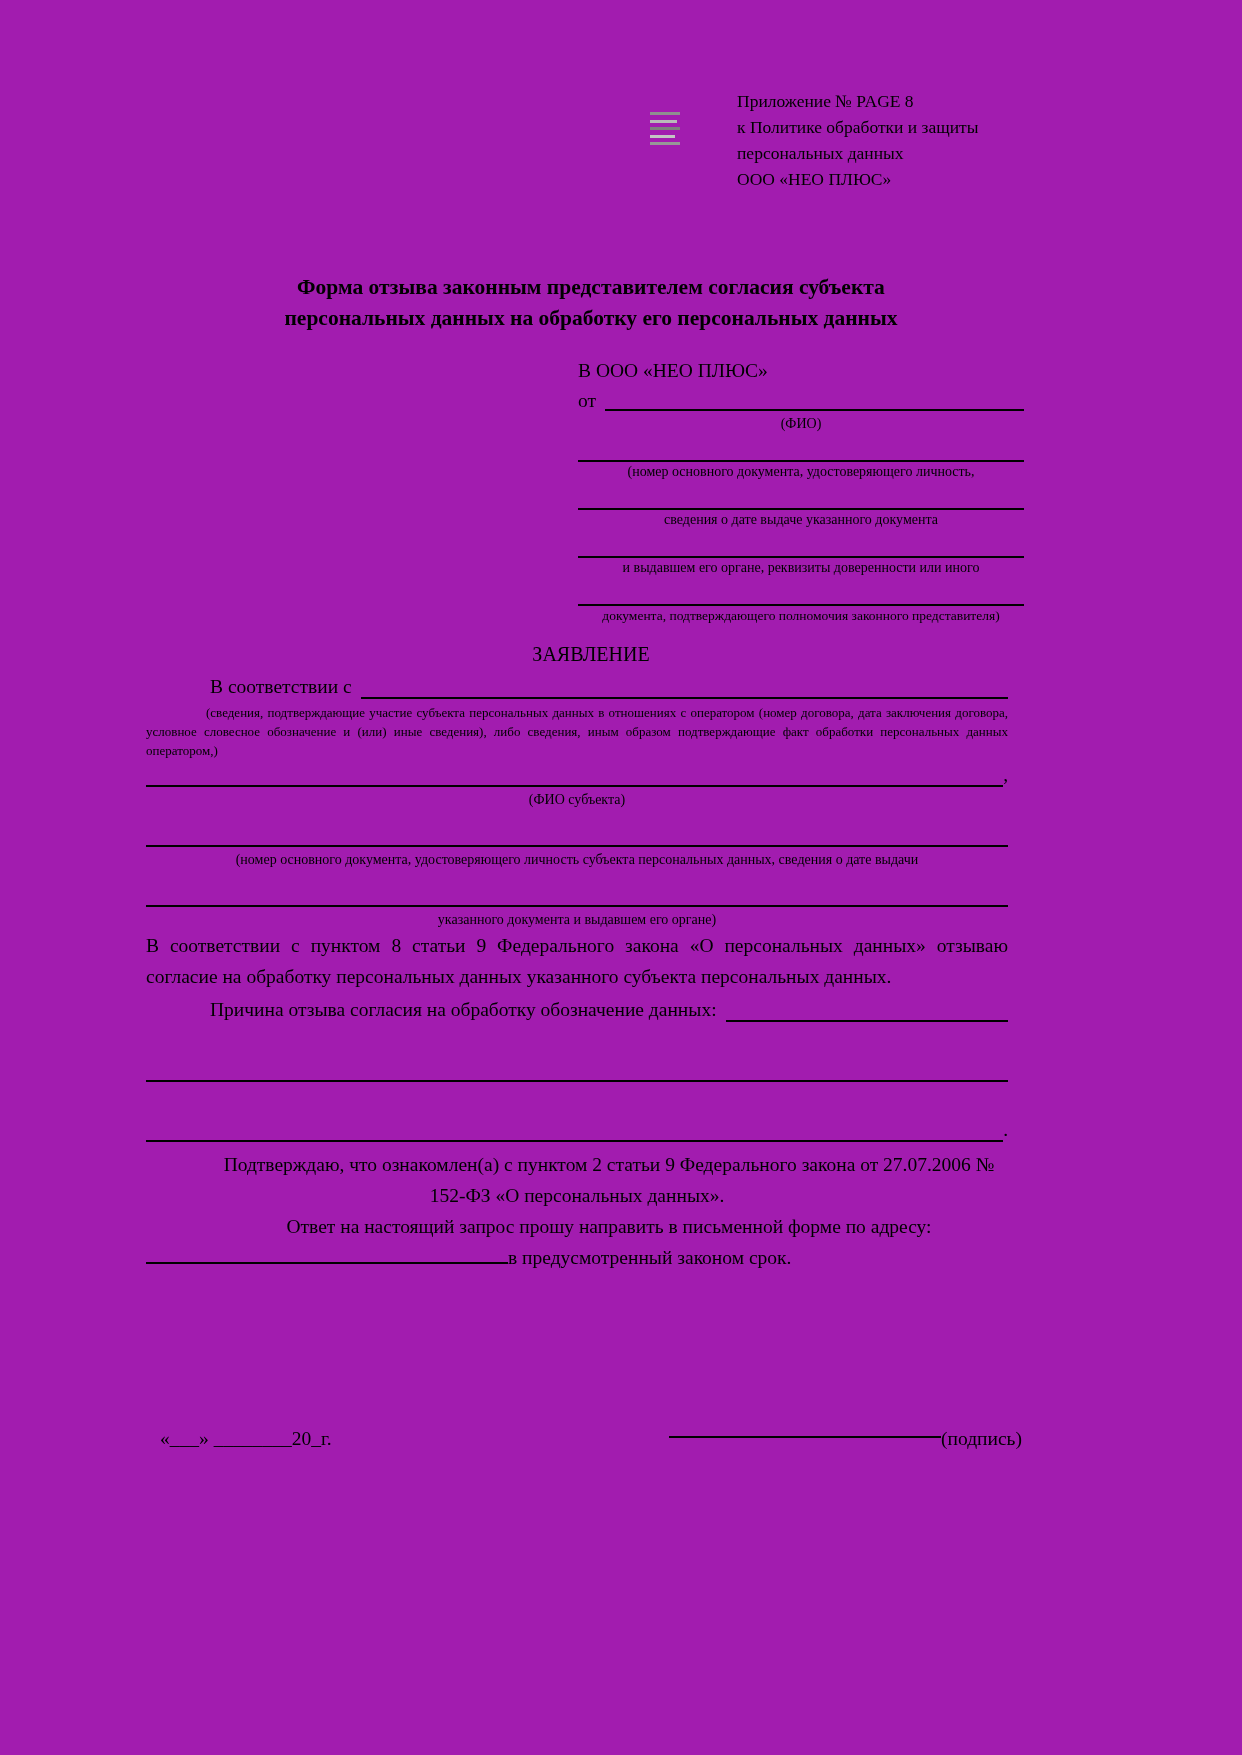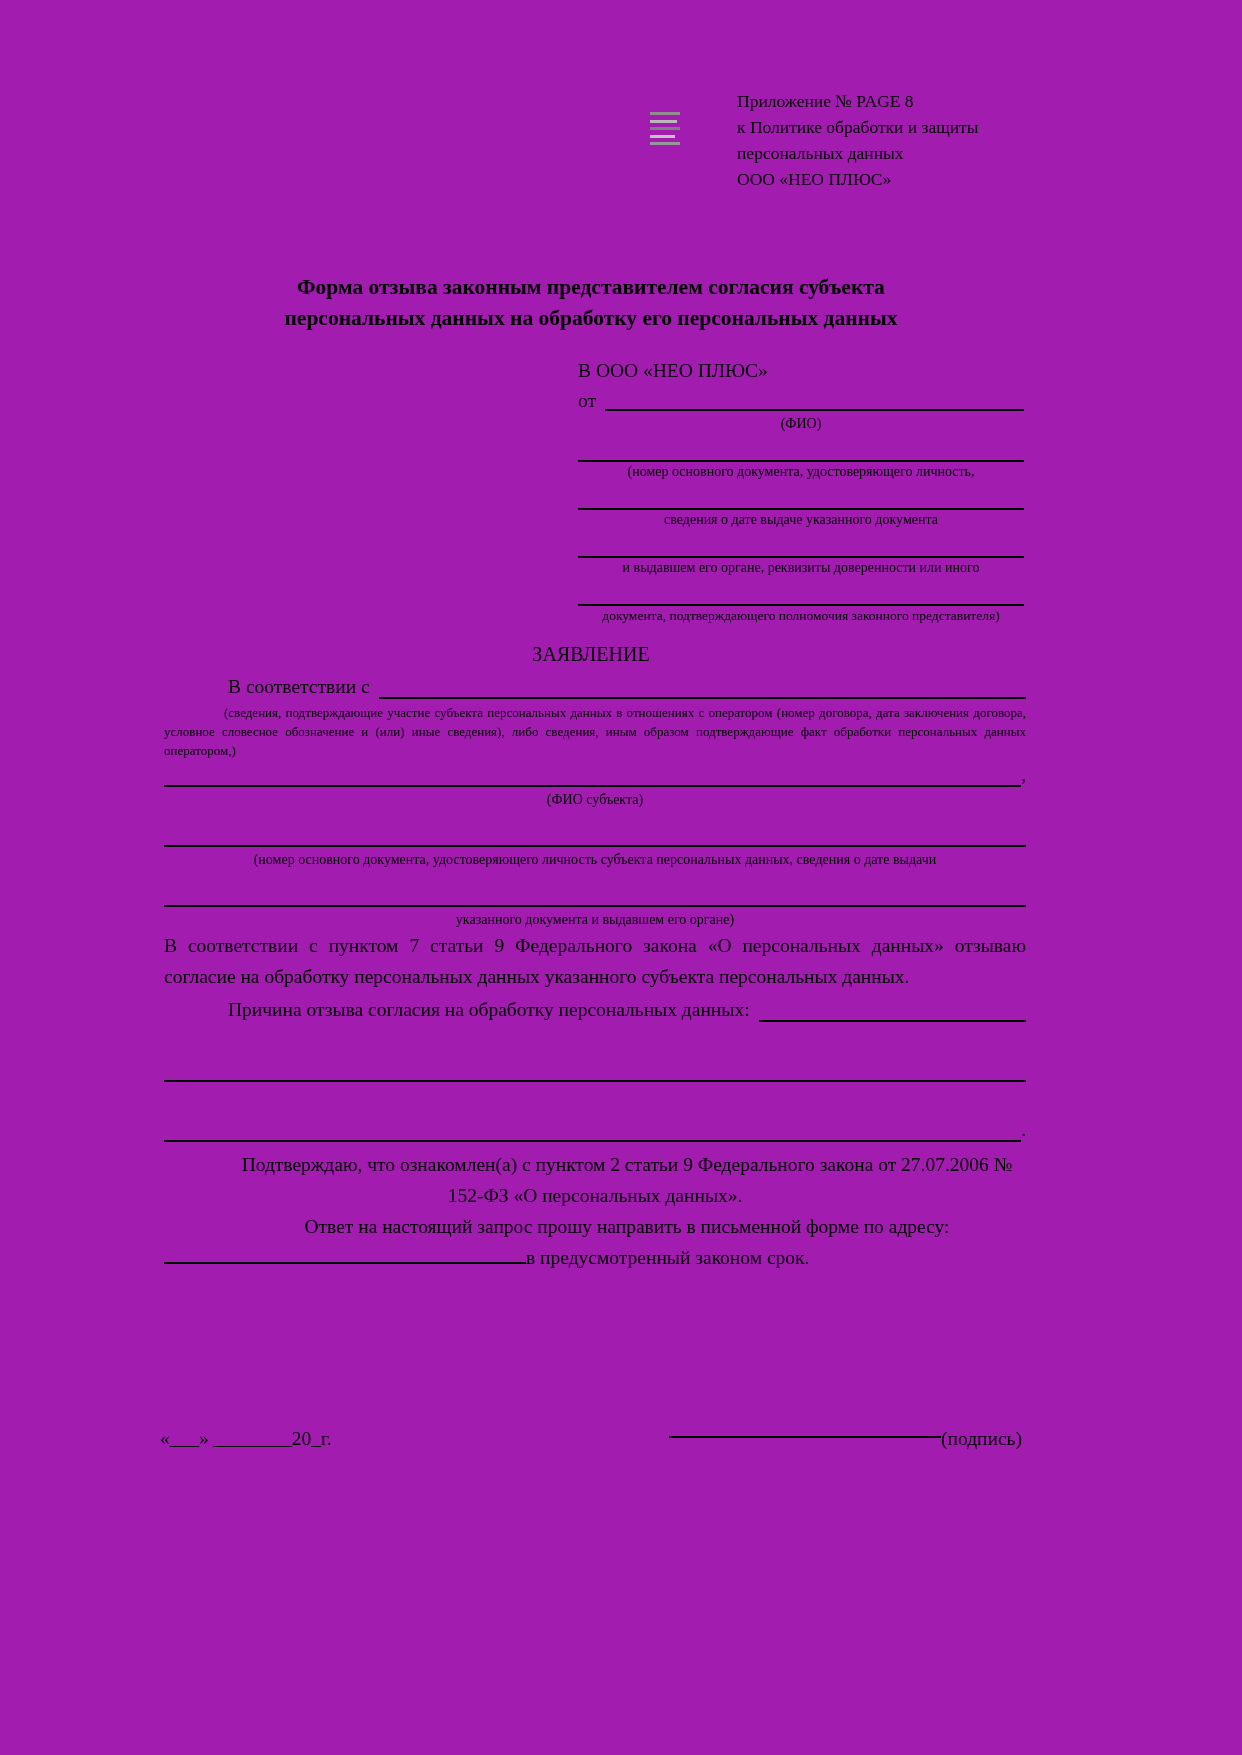--- a/index.html
+++ b/index.html
@@ -34,21 +34,21 @@
   .to-line { margin-bottom: 2px; }
   .from-row { display: flex; height: 28px; }
   .from-row .from-label { white-space: nowrap; align-self: flex-end; }
   .uline { flex: 1; border-bottom: 2px solid #000; align-self: flex-end; margin: 0 0 3px 9px; }
   .cap { font-size: 14px; line-height: 20px; text-align: center; }
   .cap-sm { font-size: 13.5px; }
   .fld { height: 26px; border-bottom: 2px solid #000; }
 
   .zayav { left: 160px; top: 640px; width: 862px; text-align: center; font-size: 20px; line-height: 28px; }
 
-  .body { left: 164px; top: 671px; width: 862px; font-size: 19.5px; line-height: 31px; }
+  .body { left: 146px; top: 671px; width: 862px; font-size: 19.5px; line-height: 31px; }
   .intro-row { display: flex; height: 31px; padding-left: 64px; }
   .intro-row .lbl { white-space: nowrap; align-self: flex-end; }
   .note { font-size: 13px; line-height: 19px; text-align: justify; text-indent: 60px; margin-top: 1px; }
   .para { text-align: justify; }
   .indent { text-indent: 64px; text-align: center; }
   .blank-row { display: flex; height: 26px; align-items: flex-end; }
   .line-fill { flex: 1; border-bottom: 2px solid #000; align-self: flex-end; margin-bottom: 3px; }
   .tail { white-space: nowrap; }
   .gap-sm { margin-top: 4px; }
   .gap-md { margin-top: 14px; }
@@ -129,24 +129,24 @@
     <div class="blank-row gap-md">
       <span class="line-fill"></span>
     </div>
     <div class="cap">(номер основного документа, удостоверяющего личность субъекта персональных данных, сведения о дате выдачи</div>
 
     <div class="blank-row gap-md">
       <span class="line-fill"></span>
     </div>
     <div class="cap">указанного документа и выдавшем его органе)</div>
 
-    <div class="para">В соответствии с пунктом 7 статьи 9 Федерального закона «О персональных данных» отзываю согласие на обработку персональных данных указанного субъекта персональных данных.</div>
+    <div class="para">В соответствии с пунктом 8 статьи 9 Федерального закона «О персональных данных» отзываю согласие на обработку персональных данных указанного субъекта персональных данных.</div>
 
     <div class="reason-row">
-      <span class="lbl">Причина отзыва согласия на обработку персональных данных:</span>
+      <span class="lbl">Причина отзыва согласия на обработку обозначение данных:</span>
       <span class="uline"></span>
     </div>
 
     <div class="blank-row gap-lg">
       <span class="line-fill"></span>
     </div>
     <div class="blank-row gap-lg">
       <span class="line-fill"></span>
       <span class="tail">.</span>
     </div>

